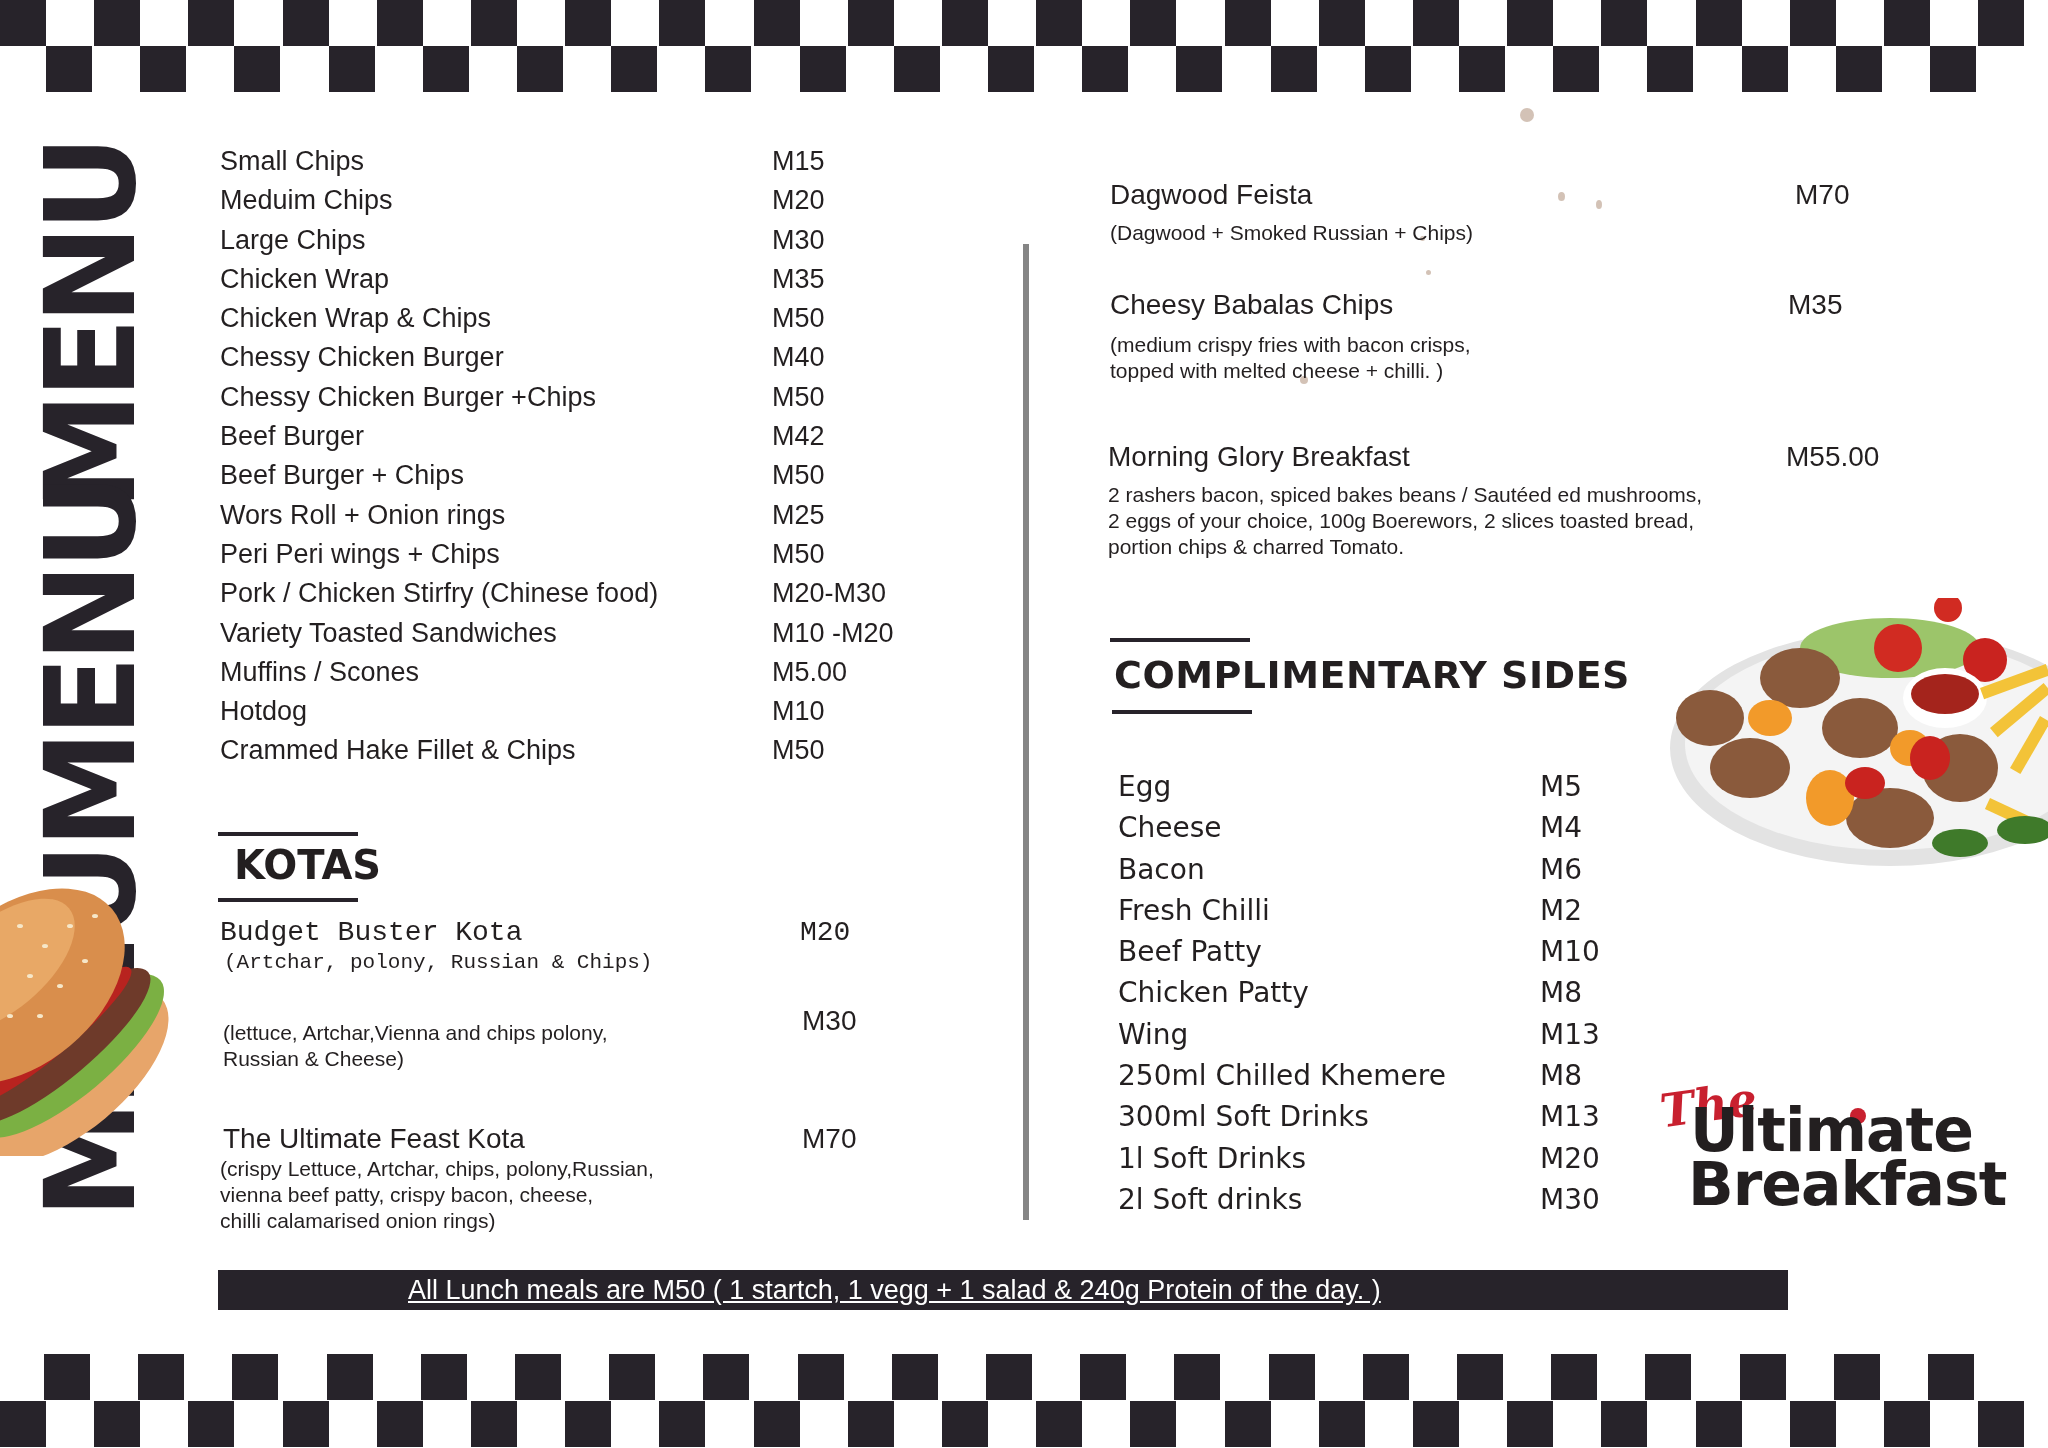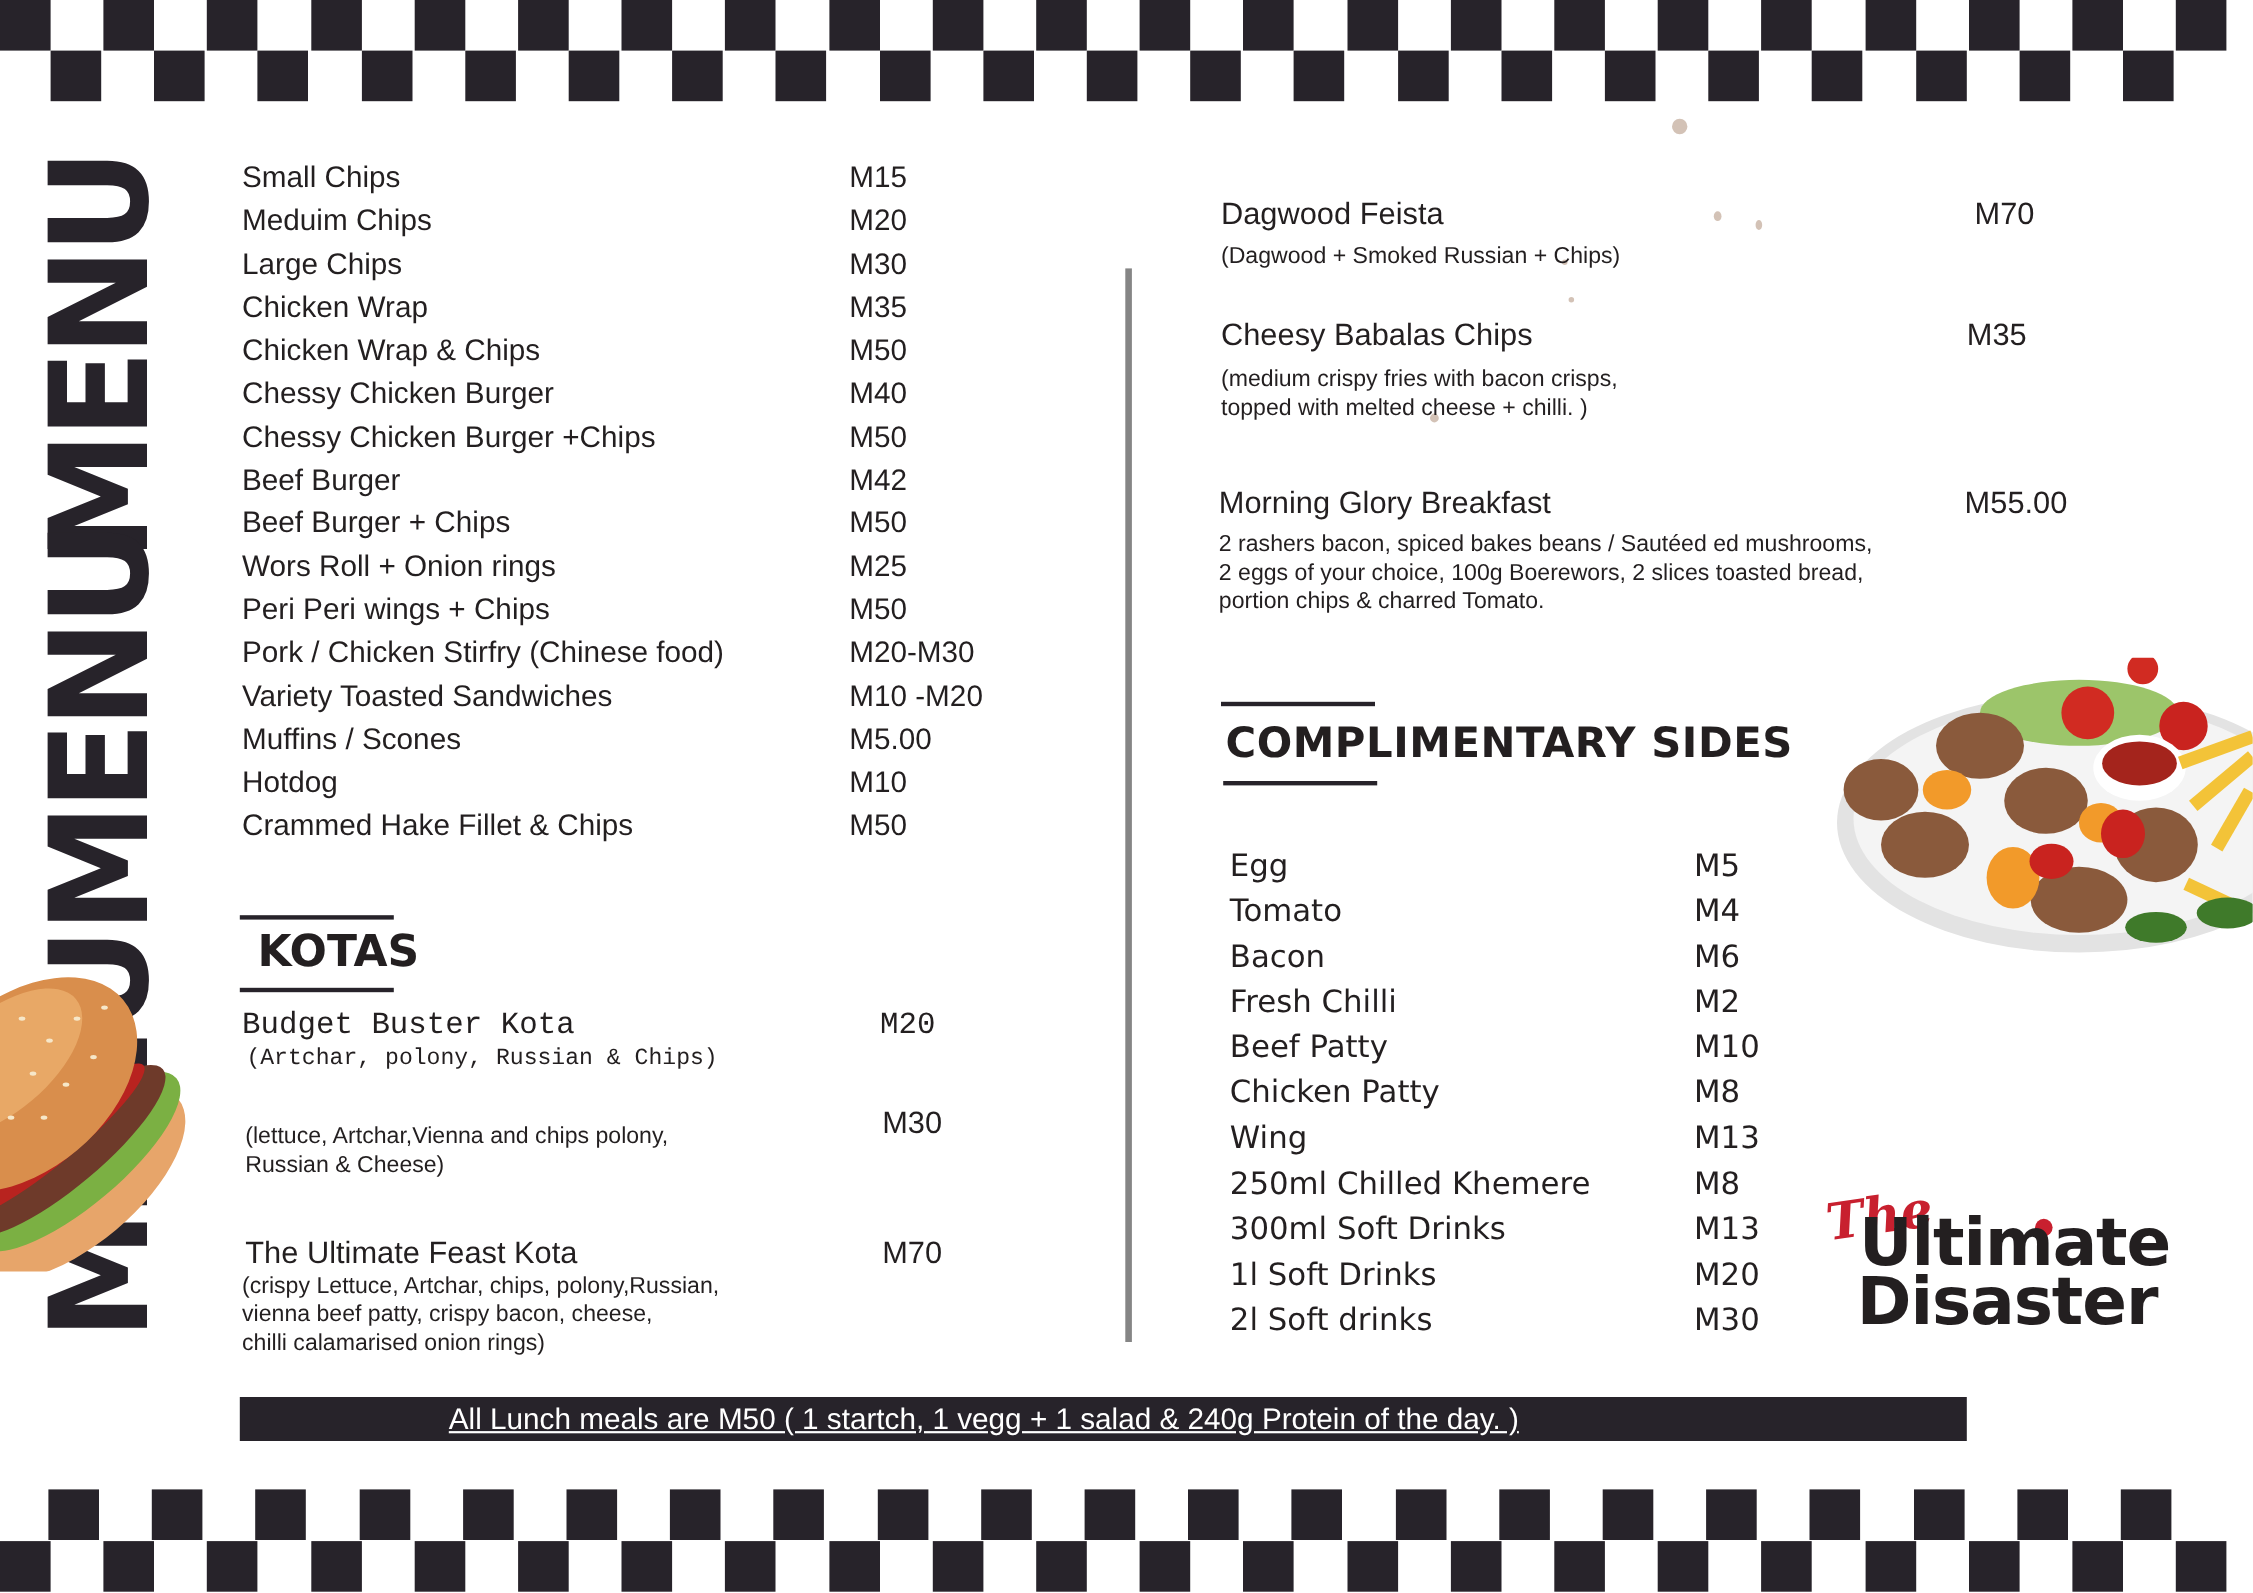--- a/index.html
+++ b/index.html
@@ -279,21 +279,21 @@
 <div class="section-rule" style="left:1110px; top:638px; width:140px;"></div>
 <div class="section-title" style="left:1114px; top:652px; font-size:38px; line-height:46px; letter-spacing:0.5px;">COMPLIMENTARY SIDES</div>
 <div class="section-rule" style="left:1112px; top:710px; width:140px;"></div>
 
 <div class="sides">
   <div class="side-row">
       <span class="sname">Egg</span>
       <span class="sprice">M5</span>
     </div>
   <div class="side-row">
-      <span class="sname">Tomato</span>
+      <span class="sname">Cheese</span>
       <span class="sprice">M4</span>
     </div>
   <div class="side-row">
       <span class="sname">Bacon</span>
       <span class="sprice">M6</span>
     </div>
   <div class="side-row">
       <span class="sname">Fresh Chilli</span>
       <span class="sprice">M2</span>
     </div>
@@ -364,21 +364,21 @@
   <g fill="#3f7a2a">
       <ellipse cx="300" cy="245" rx="28" ry="14"></ellipse>
       <ellipse cx="365" cy="232" rx="28" ry="14"></ellipse>
     </g>
 </svg>
 
 <div class="logo">
   <div class="the">The</div>
   <div class="dot"></div>
   <div class="l1">Ultimate</div>
-  <div class="l2">Disaster</div>
+  <div class="l2">Breakfast</div>
 </div>
 
 <div class="banner">
   <span>All Lunch meals are M50 ( 1 startch, 1 vegg + 1 salad &amp; 240g Protein of the day. )</span>
 </div>
 
 <div class="checker-row" style="top:1354px;" id="chk-bot-1">
     <div class="sq" style="left: 44px;"></div>
     <div class="sq" style="left: 138.2px;"></div>
     <div class="sq" style="left: 232.4px;"></div>

